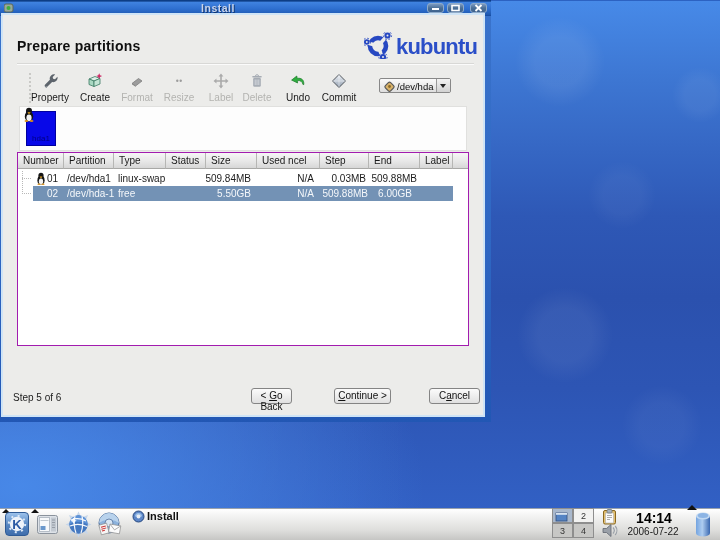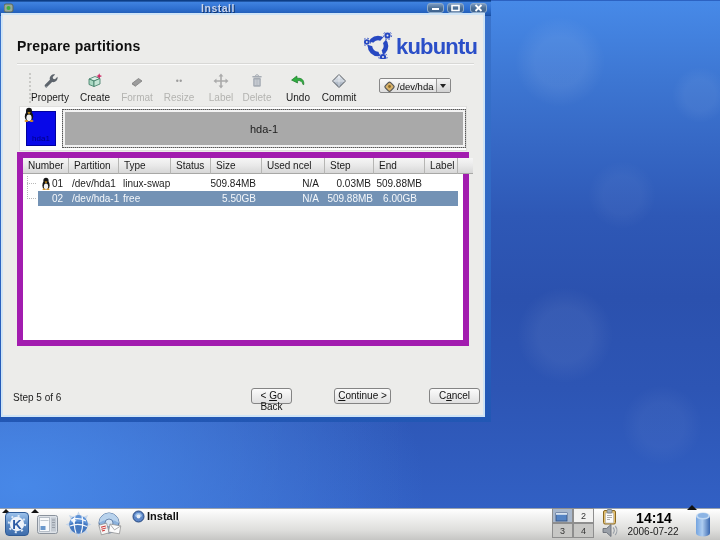--- a/index.html
+++ b/index.html
@@ -48,21 +48,21 @@
 #combo .arr:after{content:"";position:absolute;left:2.5px;top:5px;border-left:3.5px solid transparent;border-right:3.5px solid transparent;border-top:4px solid #222;}
 
 #diskpanel{position:absolute;left:16px;top:91px;width:448px;height:45px;background:#fdfdfd;border:1px solid #e0e0de;box-sizing:border-box;}
 #bluepart{position:absolute;left:23px;top:96px;width:30px;height:35px;background:#0808e8;border:1px solid #0000a0;box-sizing:border-box;}
 #bluepart span{position:absolute;left:0;right:0;bottom:2px;text-align:center;font-size:8px;color:#000080;}
 #graypart{position:absolute;left:59px;top:94px;width:404px;height:39px;background:#a9a9a9;
  border:1px dotted #555;box-shadow:inset 0 0 0 2px #f2f2f2;box-sizing:border-box;}
 #graypart span{position:absolute;left:0;right:0;top:13px;text-align:center;font-size:11px;color:#1c1c1c;}
 
 #tframe{position:absolute;left:14px;top:137px;width:452px;height:194px;background:#fff;
- border:6px solid #a21caf;box-sizing:border-box;}
+ border:1px solid #a21caf;box-sizing:border-box;}
 .hc{position:absolute;top:0;height:16px;background:linear-gradient(180deg,#f6f6f6 0%,#e9e9e9 50%,#d7d7d7 100%);
  border-right:1px solid #b6b6b4;border-bottom:1px solid #a8a8a6;box-sizing:border-box;
  font-size:10px;color:#1a1a1a;padding:2px 0 0 5px;white-space:nowrap;overflow:hidden;}
 .row{position:absolute;height:15px;font-size:10px;color:#1c1c1c;padding-left:38px;}
 .cell{position:absolute;top:2px;white-space:nowrap;}
 .r{text-align:right;}
 #selbar{position:absolute;left:15px;top:33px;width:420px;height:15px;background:#7392b5;}
 .row2 .cell{color:#f4f7fa;}
 
 #note{position:absolute;left:18px;top:335px;width:470px;font-size:9.8px;line-height:11.5px;color:#1c1c1c;}
@@ -186,23 +186,20 @@
  <div class="tlbl" style="left:336px">Commit</div>
  <div id="combo">
    <svg style="position:absolute;left:3px;top:0.5px" width="13" height="13" viewBox="0 0 13 13">
           <rect x="3" y="3" width="7.4" height="7.4" rx="1.6" fill="#d8b26a" stroke="#55575a" stroke-width="1.2" transform="rotate(45 6.5 6.5)"></rect>
           <circle cx="6.5" cy="6.5" r="1.4" fill="#8a6a2a"></circle>
         </svg>
    <span class="txt">/dev/hda</span>
         <span class="arr"></span>
  </div>
  <div id="diskpanel"></div>
- <div id="graypart">
-        <span>hda-1</span>
-      </div>
  <div id="bluepart">
         <span>hda1</span>
       </div>
  <svg id="tux1" style="position:absolute;left:20px;top:92px" width="12" height="15" viewBox="0 0 12 15">
         <ellipse cx="6" cy="9.4" rx="4.2" ry="5" fill="#141414"></ellipse>
         <circle cx="6" cy="3.8" r="3" fill="#141414"></circle>
         <ellipse cx="6" cy="10.8" rx="2.6" ry="3.4" fill="#f2f2f2"></ellipse>
         <path d="M4.4,5.2 L7.6,5.2 6,7.2 Z" fill="#e8a41c"></path>
         <ellipse cx="3.4" cy="14" rx="1.9" ry="0.9" fill="#d89018"></ellipse>
         <ellipse cx="8.6" cy="14" rx="1.9" ry="0.9" fill="#d89018"></ellipse>

